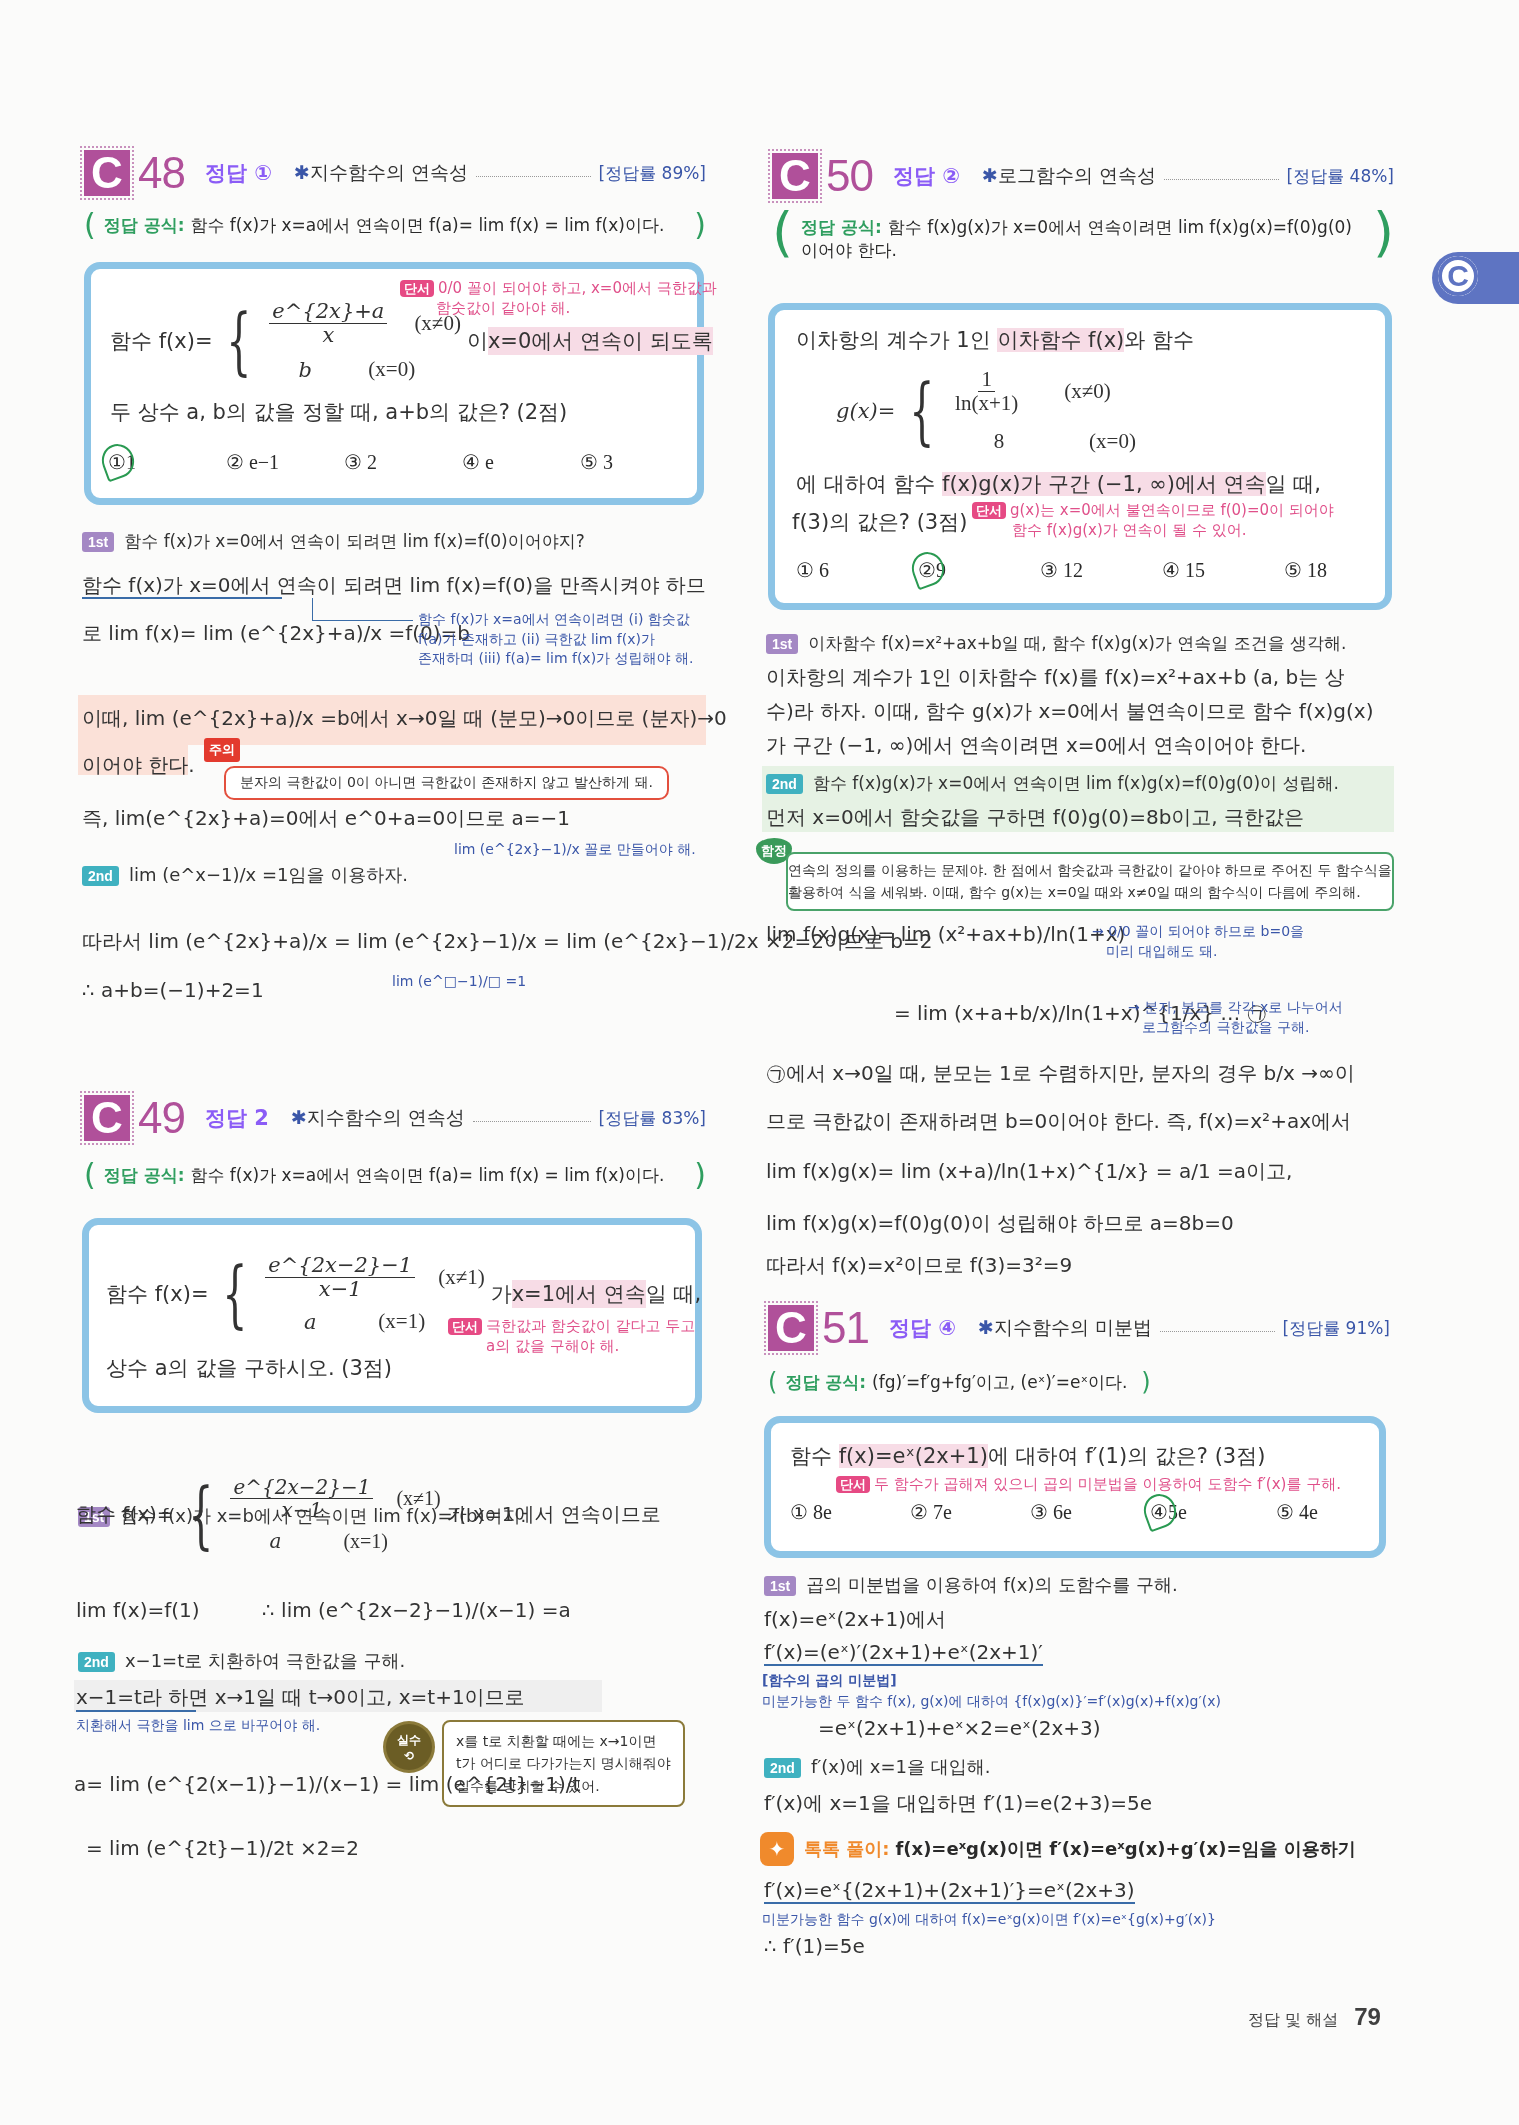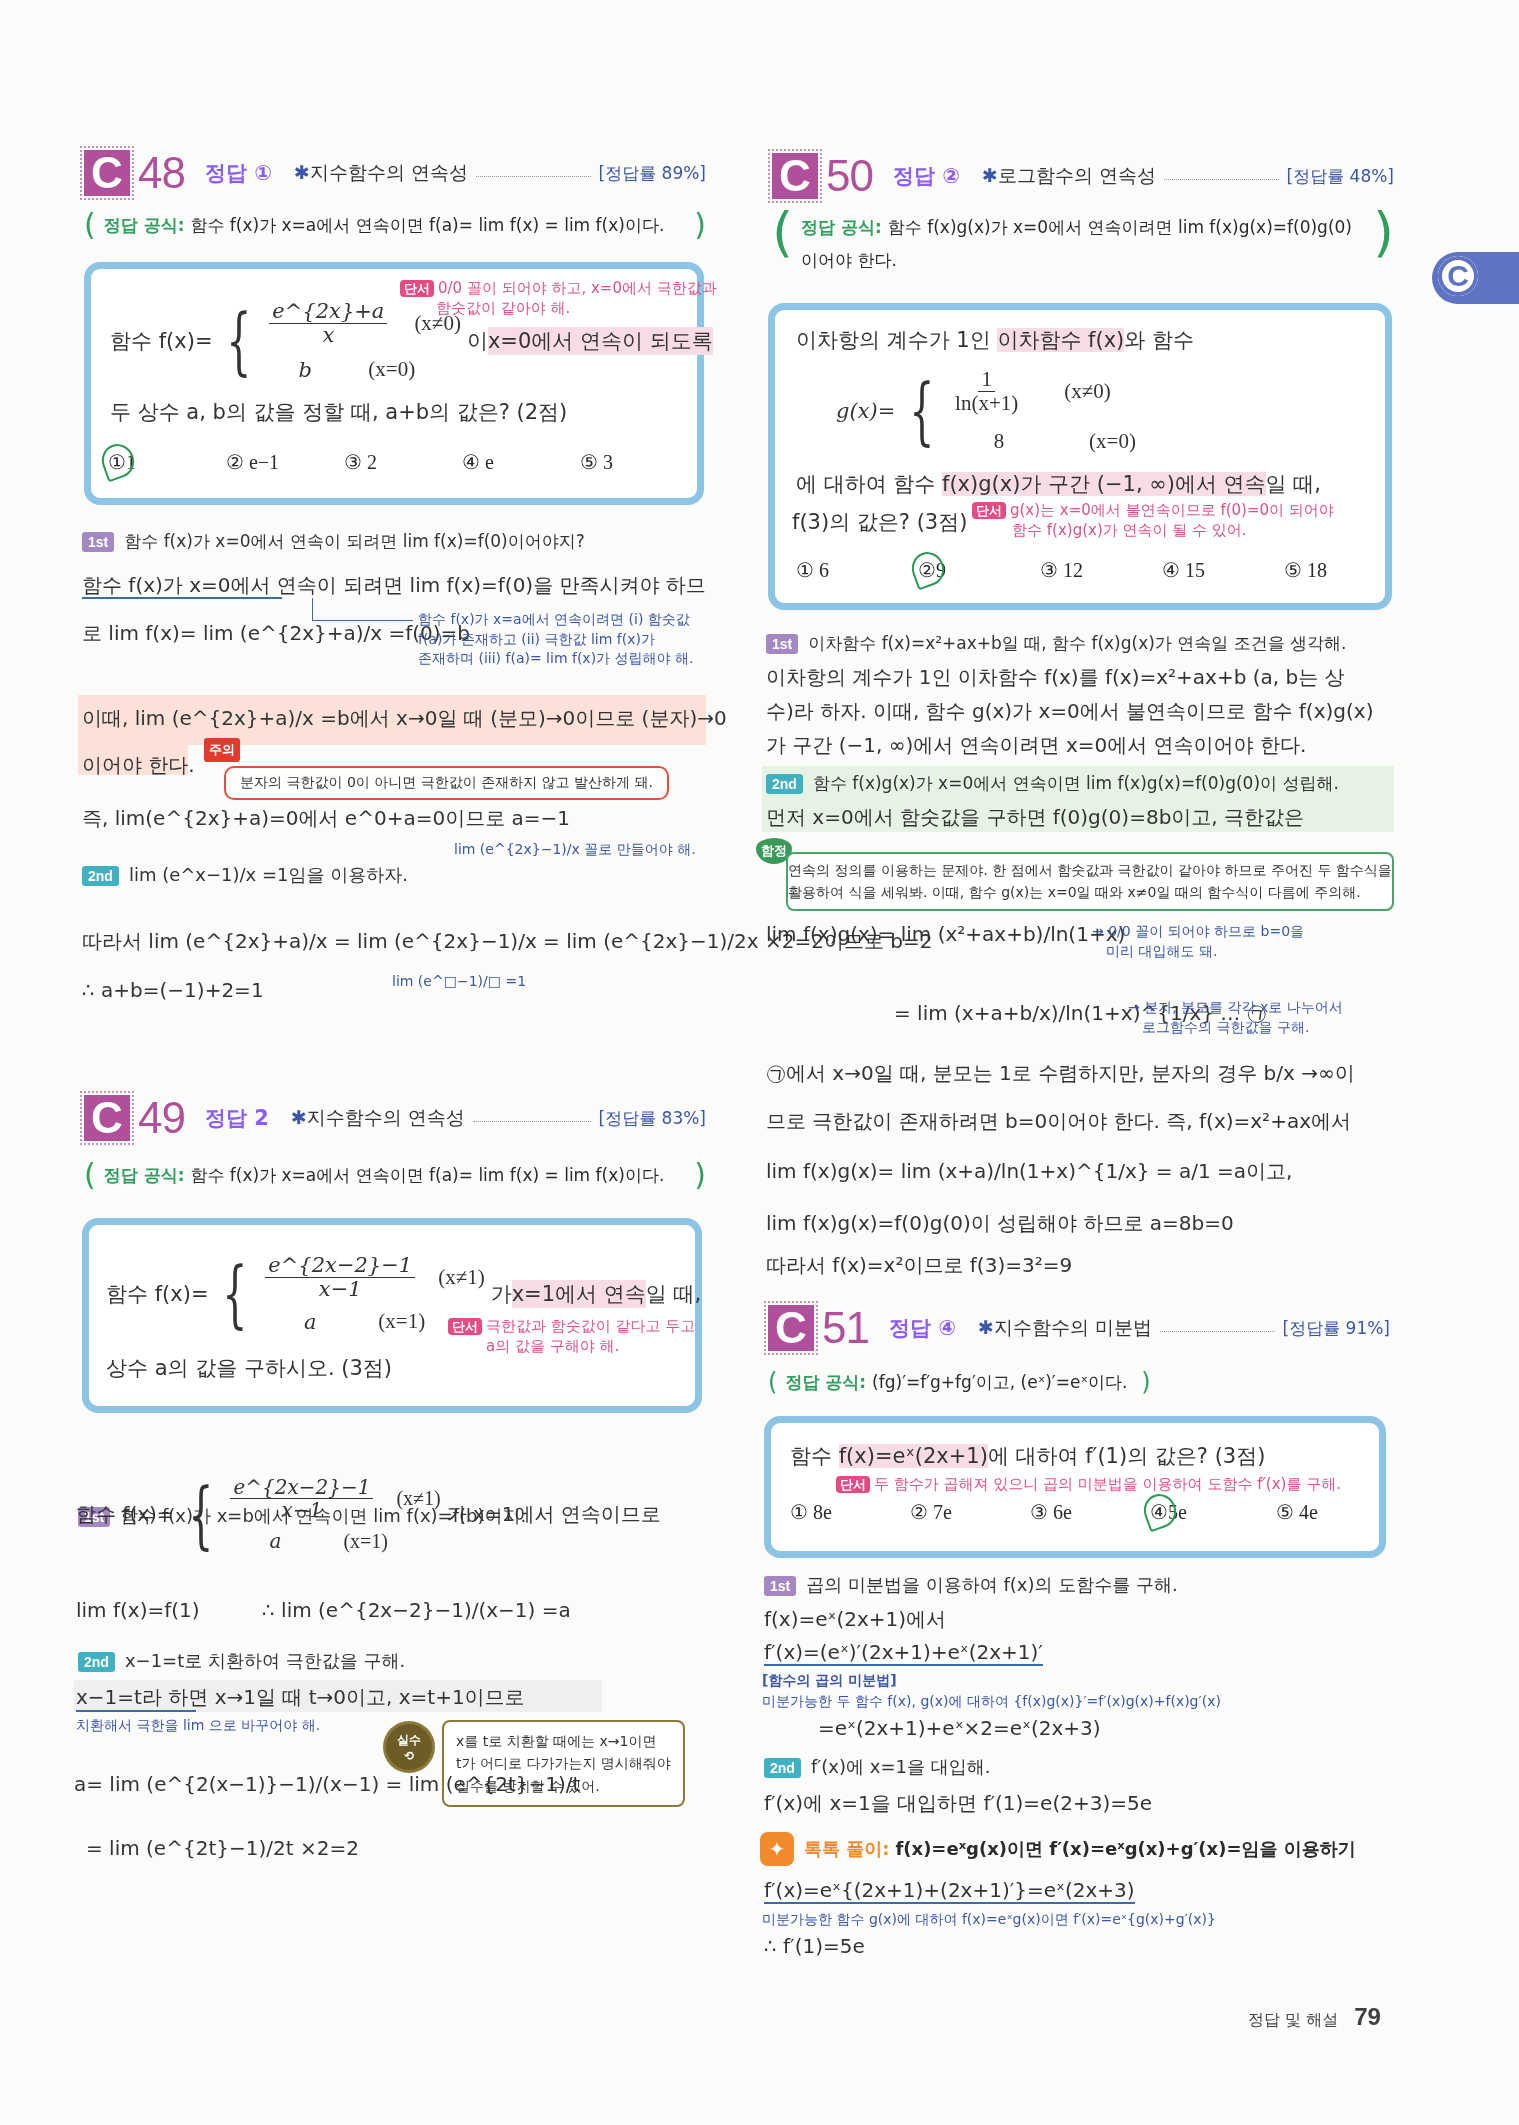--- a/index.html
+++ b/index.html
@@ -276,21 +276,21 @@
 <div class="hdr" style="left:772px; top:148px; width:622px;">
   <div class="cbadge">C</div>
   <div class="qnum">50</div>
   <div class="ans">정답 ②</div>
   <div class="topic"><span class="star">✱</span><span>로그함수의 연속성</span></div>
   <div class="dots"></div>
   <div class="rate">[정답률 48%]</div>
 </div>
 <div class="formula" style="left:772px; top:212px; width:622px; align-items:flex-start;">
   <span class="br" style="font-size:54px; margin-top:-6px">(</span>
-  <span style="display:flex; flex-direction:column; gap:10px; margin-top:4px;">
+  <span style="display:flex; flex-direction:column; gap:0; margin-top:4px;">
     <span><span class="lbl">정답 공식:</span><span class="txt">함수 f(x)g(x)가 x=0에서 연속이려면 lim f(x)g(x)=f(0)g(0)</span></span>
     <span class="txt" style="margin-left:8px">이어야 한다.</span>
   </span>
   <span style="flex:1"></span>
   <span class="br" style="font-size:54px; margin-top:-6px">)</span>
 </div>
 <div class="pbox" style="left:768px; top:303px; width:624px; height:307px;"></div>
 <div class="ptext" style="left:796px; top:326px;">
   <span>이차항의 계수가 1인 </span><span class="hl">이차함수 f(x)</span><span>와 함수</span>
 </div>

